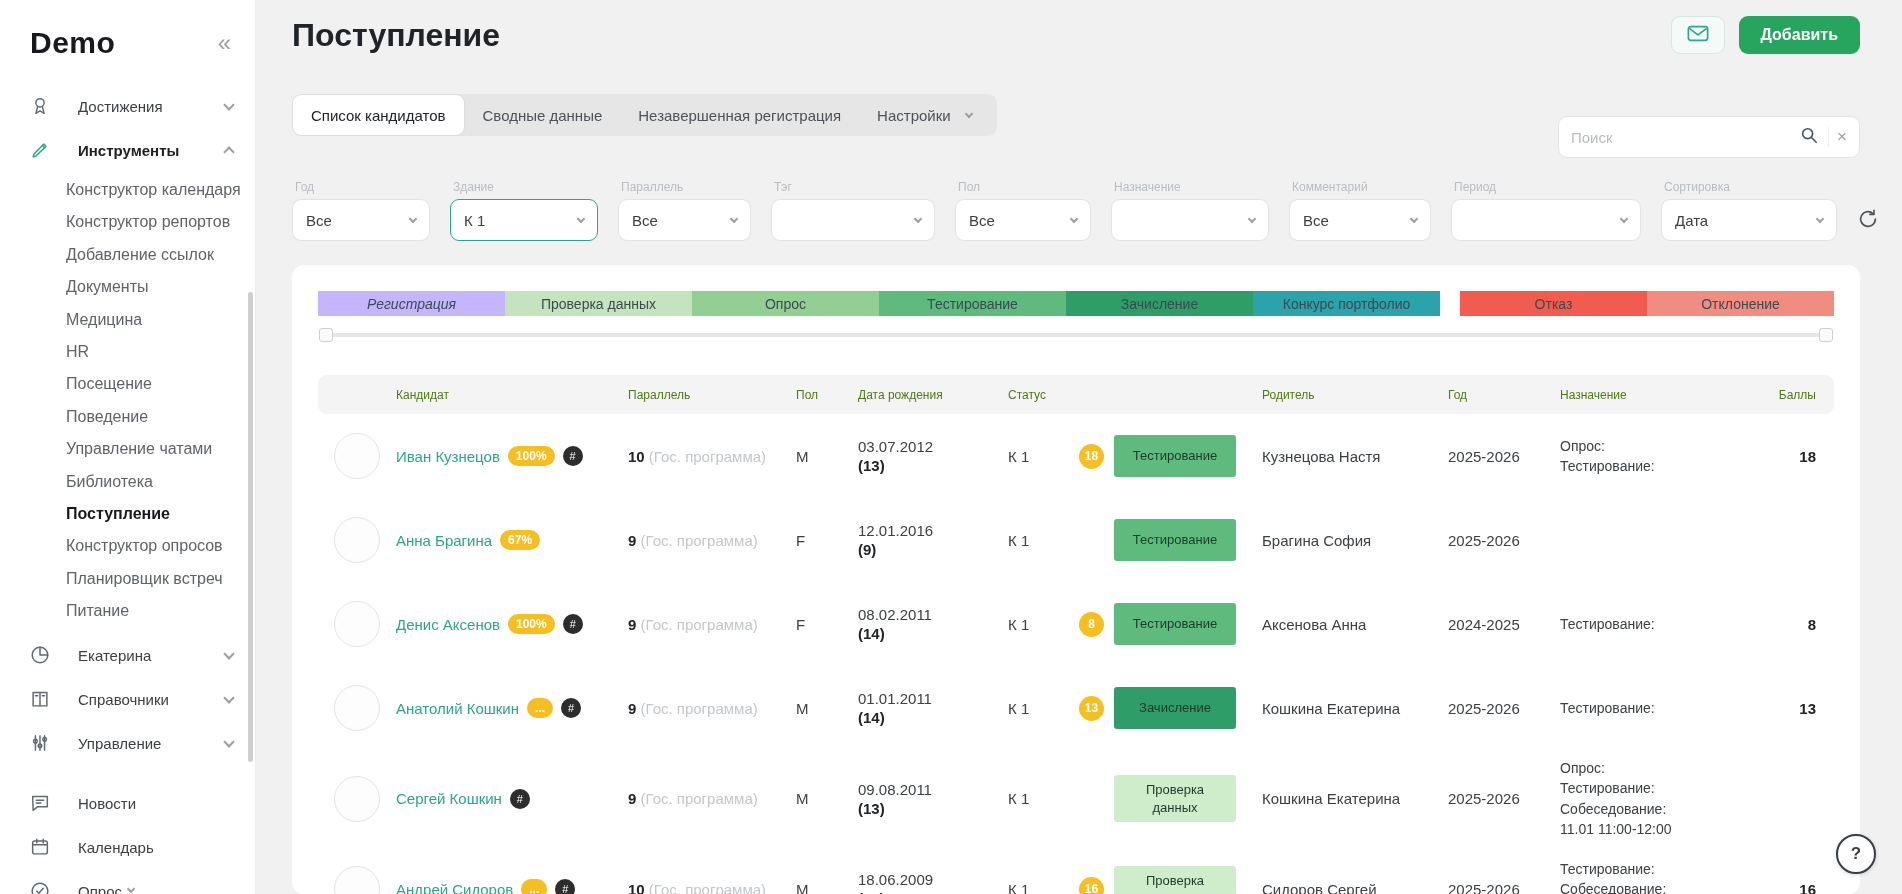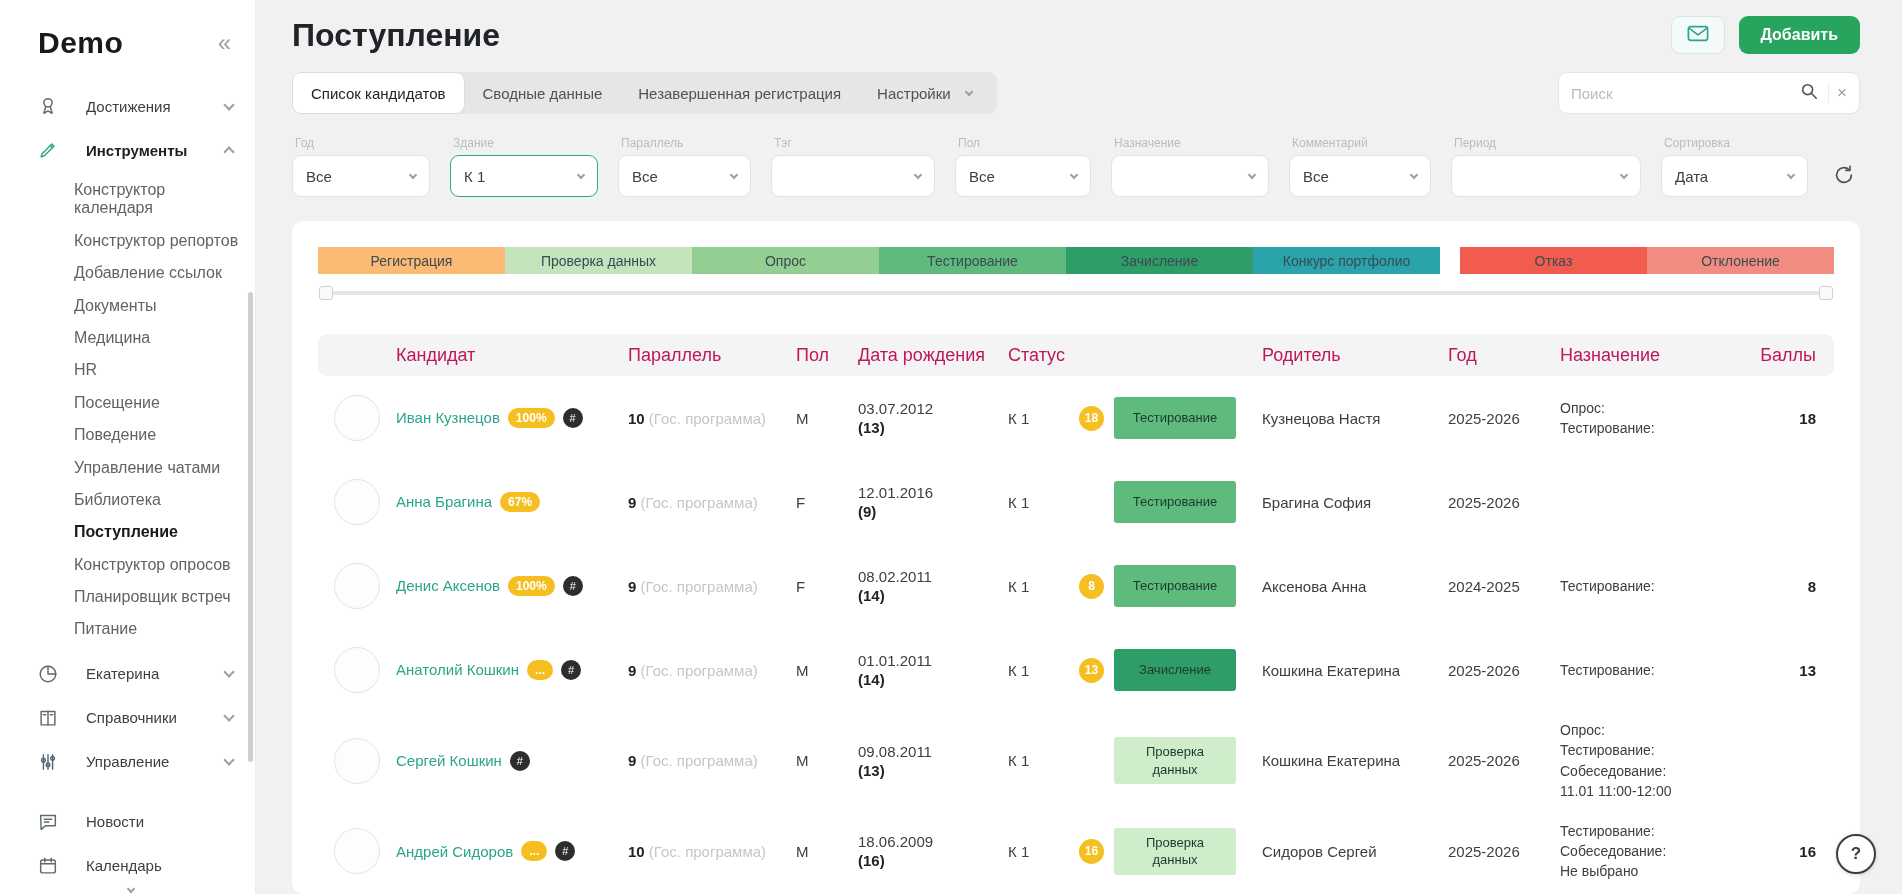--- a/index.html
+++ b/index.html
@@ -1,21 +1,21 @@
 <!DOCTYPE html>
 <html><head>
 <meta charset="utf-8">
 <style>
   * { box-sizing: border-box; margin: 0; padding: 0; }
   html,body { width:1902px; height:894px; overflow:hidden; }
   body { font-family:"Liberation Sans", sans-serif; background:#f1f1f2; color:#333; }
   .app { display:flex; height:100%; }
 
   
-  .sidebar { width:256px; background:#fff; flex-shrink:0; position:relative; border-right:1px solid #ececec; overflow:hidden;padding-left:8px; }
+  .sidebar { width:256px; background:#fff; flex-shrink:0; position:relative; border-right:1px solid #ececec; overflow:hidden; }
   .side-head { display:flex; align-items:center; justify-content:space-between; padding:26px 24px 18px 30px; }
   .logo { font-size:30px; font-weight:bold; color:#17191c; letter-spacing:.5px; }
   .collapse-btn { background:none; border:none; font-size:24px; color:#9aa0a6; cursor:pointer; line-height:1; }
   .side-nav { padding-top:6px; }
   .nav-item { display:flex; align-items:center; gap:26px; padding:10px 22px 10px 28px; font-size:15px; color:#3c4043; cursor:pointer; }
   .nav-item .nav-label { flex:1; }
   .nav-item.section-active .nav-label { color:#1d1f21; font-weight:bold; }
   .nav-ico { width:24px; height:24px; display:flex; align-items:center; justify-content:center; }
   .nav-ico svg { width:22px; height:22px; stroke:#5f6a72; fill:none; stroke-width:1.6; stroke-linecap:round; stroke-linejoin:round; }
   .nav-ico.accent svg { stroke:#2aa58e; }
@@ -37,54 +37,54 @@
   .top-actions { display:flex; align-items:center; gap:14px; }
   .mail-btn { width:54px; height:38px; border:1px solid #d7e6e1; background:#f3faf8; border-radius:9px; display:flex; align-items:center; justify-content:center; cursor:pointer; }
   .mail-btn svg { width:22px; height:17px; stroke:#2aa58e; fill:none; stroke-width:1.8; stroke-linejoin:round; }
   .add-btn { background:#27a55f; color:#fff; border:none; border-radius:9px; font-size:16px; font-weight:bold; padding:10px 22px; cursor:pointer; font-family:inherit; }
 
   .tabs-row { display:flex; align-items:center; justify-content:space-between; margin-top:18px; }
   .tabs { display:flex; background:#e6e6e7; border-radius:9px; overflow:hidden; }
   .tab { padding:11px 18px; font-size:15px; color:#4c5257; cursor:pointer; display:flex; align-items:center; gap:8px; white-space:nowrap; }
   .tab.active { background:#fff; border:1px solid #dcdcdc; border-radius:9px; color:#202327; }
   .tab-caret { width:20px; height:20px; border-radius:50%; display:flex; align-items:center; justify-content:center; }
-  .search-box { width:302px; height:42px; background:#fff; border:1px solid #e4e4e4; border-radius:9px; display:flex; align-items:center; padding:0 12px; gap:10px; }
+  .search-box { width:302px; height:42px; background:#fff; border:1px solid #e4e4e4; border-radius:9px; display:flex; align-items:center; padding:0 12px; gap:10px;margin-top:44px; }
   .search-box input { flex:1; border:none; outline:none; font-size:15px; color:#333; font-family:inherit; background:transparent; }
   .search-box input::placeholder { color:#b8bcc0; }
   .search-ico svg { width:18px; height:18px; stroke:#49555a; fill:none; stroke-width:1.8; stroke-linecap:round; }
   .search-clear { border:none; background:none; font-size:17px; color:#9aa0a6; cursor:pointer; padding-left:8px; border-left:1px solid #ececec; }
 
   
   .filters { display:flex; align-items:flex-end; gap:20px; margin-top:22px; }
   .filter label { display:block; font-size:12px; color:#b9bdc1; margin:0 0 5px 3px; }
   .select { height:42px; background:#fff; border:1px solid #e3e3e3; border-radius:9px; display:flex; align-items:center; justify-content:space-between; padding:0 13px; font-size:15px; color:#3c4043; cursor:pointer; }
   .filter.highlight .select { border:1.6px solid #2aa58e; }
   .filter:nth-child(1) .select{width:138px}
   .filter:nth-child(2) .select{width:148px}
   .filter:nth-child(3) .select{width:133px}
   .filter:nth-child(4) .select{width:164px}
   .filter:nth-child(5) .select{width:136px}
   .filter:nth-child(6) .select{width:158px}
   .filter:nth-child(7) .select{width:142px}
   .filter:nth-child(8) .select{width:190px}
-  .filter:nth-child(9) .select{width:147px}
+  .filter:nth-child(9) .select{width:176px}
   .refresh-btn { margin-left:auto; width:42px; height:42px; border:none; background:transparent; border-radius:9px; display:flex; align-items:center; justify-content:center; cursor:pointer; }
   .refresh-btn svg { width:22px; height:22px; stroke:#4c5257; fill:none; stroke-width:1.8; stroke-linecap:round; stroke-linejoin:round; }
 
   
   .card { background:#fff; border-radius:12px; margin-top:24px; padding:26px 26px 0; flex:1; overflow:hidden; display:flex; flex-direction:column; }
   .pipeline { display:flex; height:27px; }
   .pstage { flex:1; display:flex; align-items:center; justify-content:center; font-size:14px; color:#3b4a53; white-space:nowrap; cursor:pointer; }
   .pslider { position:relative; height:14px; margin:12px 1px 34px; }
   .pslider .track { position:absolute; left:0; right:0; top:5px; height:4px; background:#e6e6e6; border-radius:2px; }
   .pslider .handle { position:absolute; top:0; width:14px; height:14px; background:#fafafa; border:1px solid #cfcfcf; border-radius:3px; }
   .pslider .handle.left { left:0; } .pslider .handle.right { right:0; }
 
   .tgrid { display:grid; grid-template-columns:78px 232px 168px 62px 150px 106px 148px 1fr 112px 200px 74px; align-items:center; }
-  .thead { background:#f4f4f5; border-radius:9px; height:42px; color:#be185d; font-size:18px; }
+  .thead { background:#f4f4f5; border-radius:9px; height:42px; color:#4d7c0f; font-size:12px; }
   .thead > div { padding-right:8px; }
   .th-score { text-align:right; padding-right:18px !important; }
   .tbody { overflow:hidden; }
   .trow { min-height:84px; padding:8px 0; font-size:15px; color:#3c4043; }
   .avatar { width:46px; height:46px; border-radius:50%; border:1.5px solid #e4e4e4; background:#fdfdfd; display:block; margin-left:16px; }
   .cand { display:flex; align-items:center; gap:8px; flex-wrap:wrap; }
   .cand-name { color:#2ba58a; cursor:pointer; text-decoration:none; }
   .pill { background:#f5bf22; color:#fff; font-size:12px; font-weight:bold; padding:3px 8px; border-radius:10px; line-height:1.2; }
   .hash { width:20px; height:20px; border-radius:50%; background:#2d2d2d; color:#fff; font-size:11px; display:inline-flex; align-items:center; justify-content:center; }
   .par b { color:#202327; } .muted { color:#c3c7ca; }
@@ -340,21 +340,21 @@
               <path d="M20 12a8 8 0 1 1-2.4-5.7"></path>
               <polyline points="18.5 2.5 18.5 7 14 7"></polyline>
             </svg>
         </span>
       </button>
     </div>
 
     <div class="card">
 
       <div class="pipeline">
-        <div class="pstage" style="background: #fdba74;">Регистрация</div>
+        <div class="pstage" style="background: #c4b5fd; font-style: italic;">Регистрация</div>
         <div class="pstage" style="background: rgb(195, 228, 188);">Проверка данных</div>
         <div class="pstage" style="background: rgb(147, 207, 146);">Опрос</div>
         <div class="pstage" style="background: rgb(94, 186, 125);">Тестирование</div>
         <div class="pstage" style="background: rgb(47, 157, 104);">Зачисление</div>
         <div class="pstage" style="background: rgb(43, 163, 171);">Конкурс портфолио</div>
         <div class="pstage" style="background: rgb(242, 92, 78); margin-left: 20px;">Отказ</div>
         <div class="pstage" style="background: rgb(240, 141, 128);">Отклонение</div>
       </div>
       <div class="pslider">
         <div class="track"></div>

